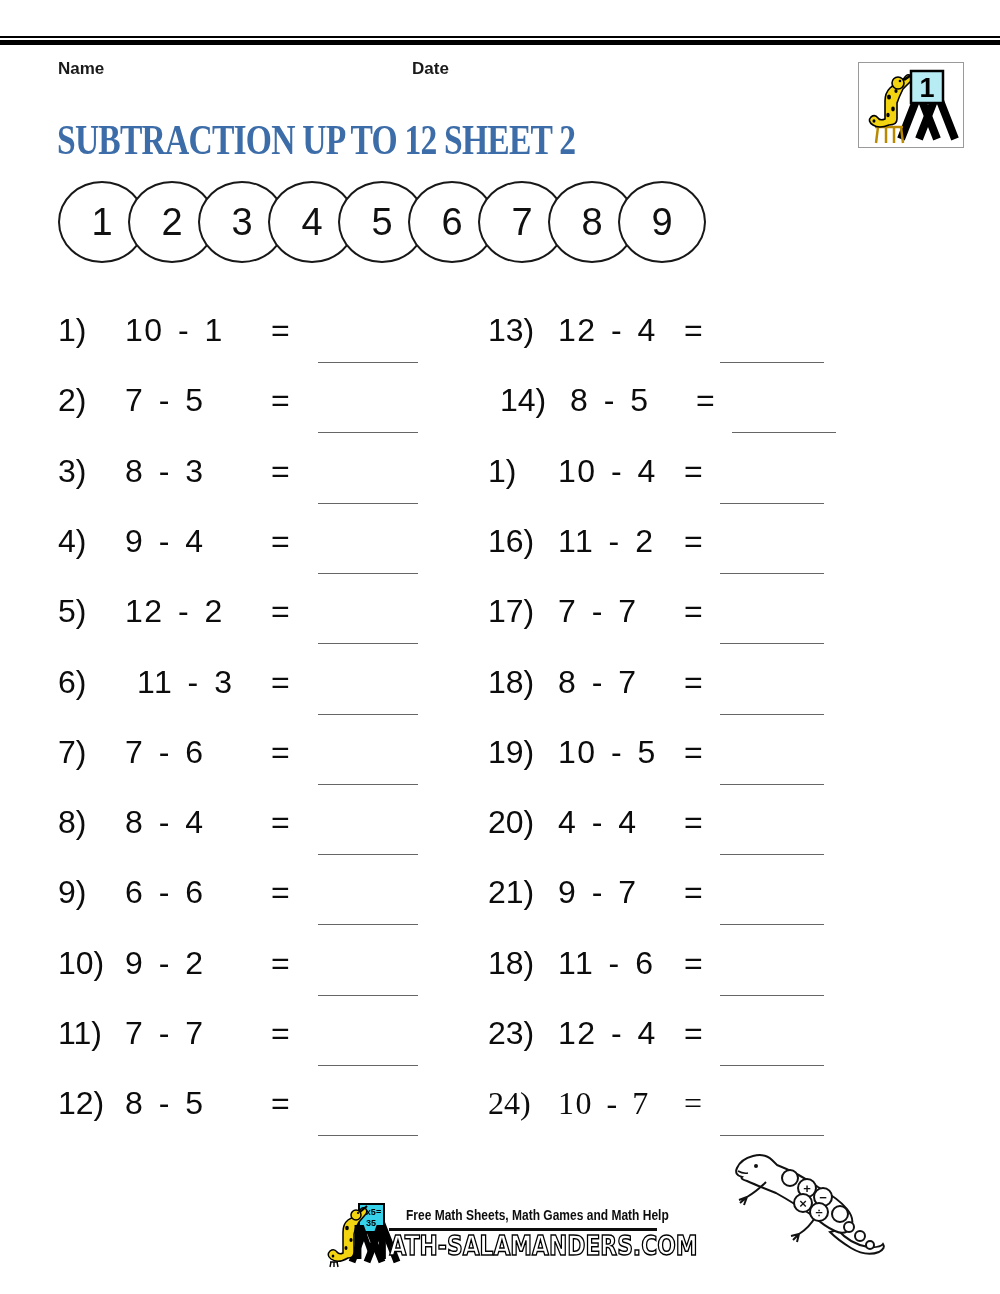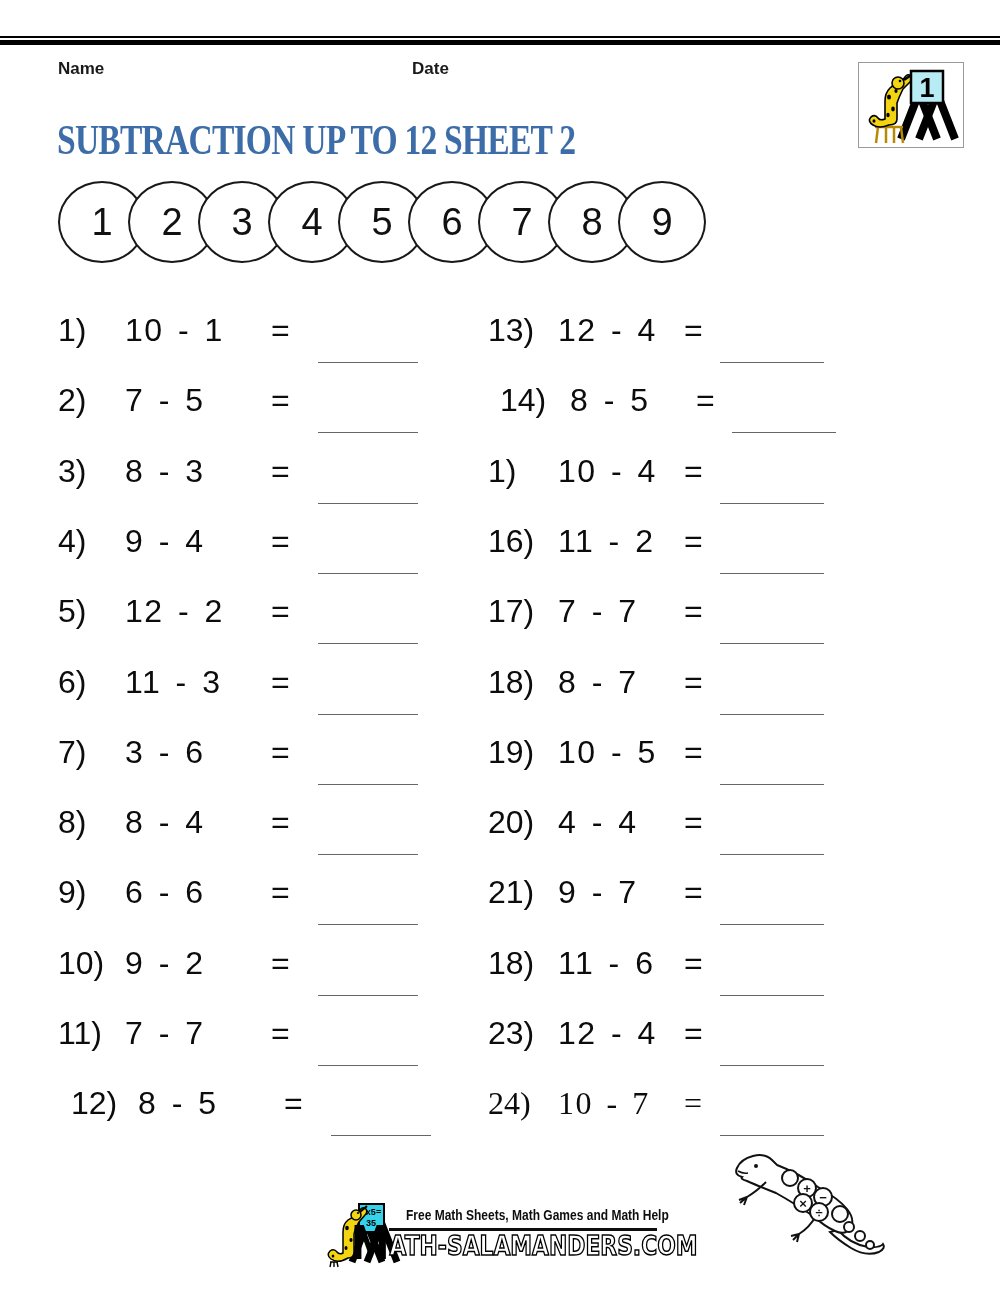--- a/index.html
+++ b/index.html
@@ -145,27 +145,27 @@
         <span class="answer-line" style="left:260px;width:100px"></span>
       </div>
       <div class="prob-row" style="left: 58px; top: 589.2px;">
         <span class="p-label">5)</span>
         <span class="p-expr" style="left:67px">12 - 2</span>
         <span class="p-eq" style="left:213px">=</span>
         <span class="answer-line" style="left:260px;width:100px"></span>
       </div>
       <div class="prob-row" style="left: 58px; top: 659.5px;">
         <span class="p-label">6)</span>
-        <span class="p-expr" style="left:67px">11 - 3</span>
+        <span class="p-expr" style="left:79px">11 - 3</span>
         <span class="p-eq" style="left:213px">=</span>
         <span class="answer-line" style="left:260px;width:100px"></span>
       </div>
       <div class="prob-row" style="left: 58px; top: 729.8px;">
         <span class="p-label">7)</span>
-        <span class="p-expr" style="left:67px">3 - 6</span>
+        <span class="p-expr" style="left:67px">7 - 6</span>
         <span class="p-eq" style="left:213px">=</span>
         <span class="answer-line" style="left:260px;width:100px"></span>
       </div>
       <div class="prob-row" style="left: 58px; top: 800.1px;">
         <span class="p-label">8)</span>
         <span class="p-expr" style="left:67px">8 - 4</span>
         <span class="p-eq" style="left:213px">=</span>
         <span class="answer-line" style="left:260px;width:100px"></span>
       </div>
       <div class="prob-row" style="left: 58px; top: 870.4px;">
@@ -179,21 +179,21 @@
         <span class="p-expr" style="left:67px">9 - 2</span>
         <span class="p-eq" style="left:213px">=</span>
         <span class="answer-line" style="left:260px;width:100px"></span>
       </div>
       <div class="prob-row" style="left: 58px; top: 1011px;">
         <span class="p-label">11)</span>
         <span class="p-expr" style="left:67px">7 - 7</span>
         <span class="p-eq" style="left:213px">=</span>
         <span class="answer-line" style="left:260px;width:100px"></span>
       </div>
-      <div class="prob-row" style="left: 58px; top: 1081.3px; margin-left: 13px;">
+      <div class="prob-row" style="left: 58px; top: 1081.3px;">
         <span class="p-label">12)</span>
         <span class="p-expr" style="left:67px">8 - 5</span>
         <span class="p-eq" style="left:213px">=</span>
         <span class="answer-line" style="left:260px;width:100px"></span>
       </div>
       <div class="prob-row" style="left: 488px; top: 308px;">
         <span class="p-label">13)</span>
         <span class="p-expr" style="left:70px">12 - 4</span>
         <span class="p-eq" style="left:196px">=</span>
         <span class="answer-line" style="left:232px;width:104px"></span>

